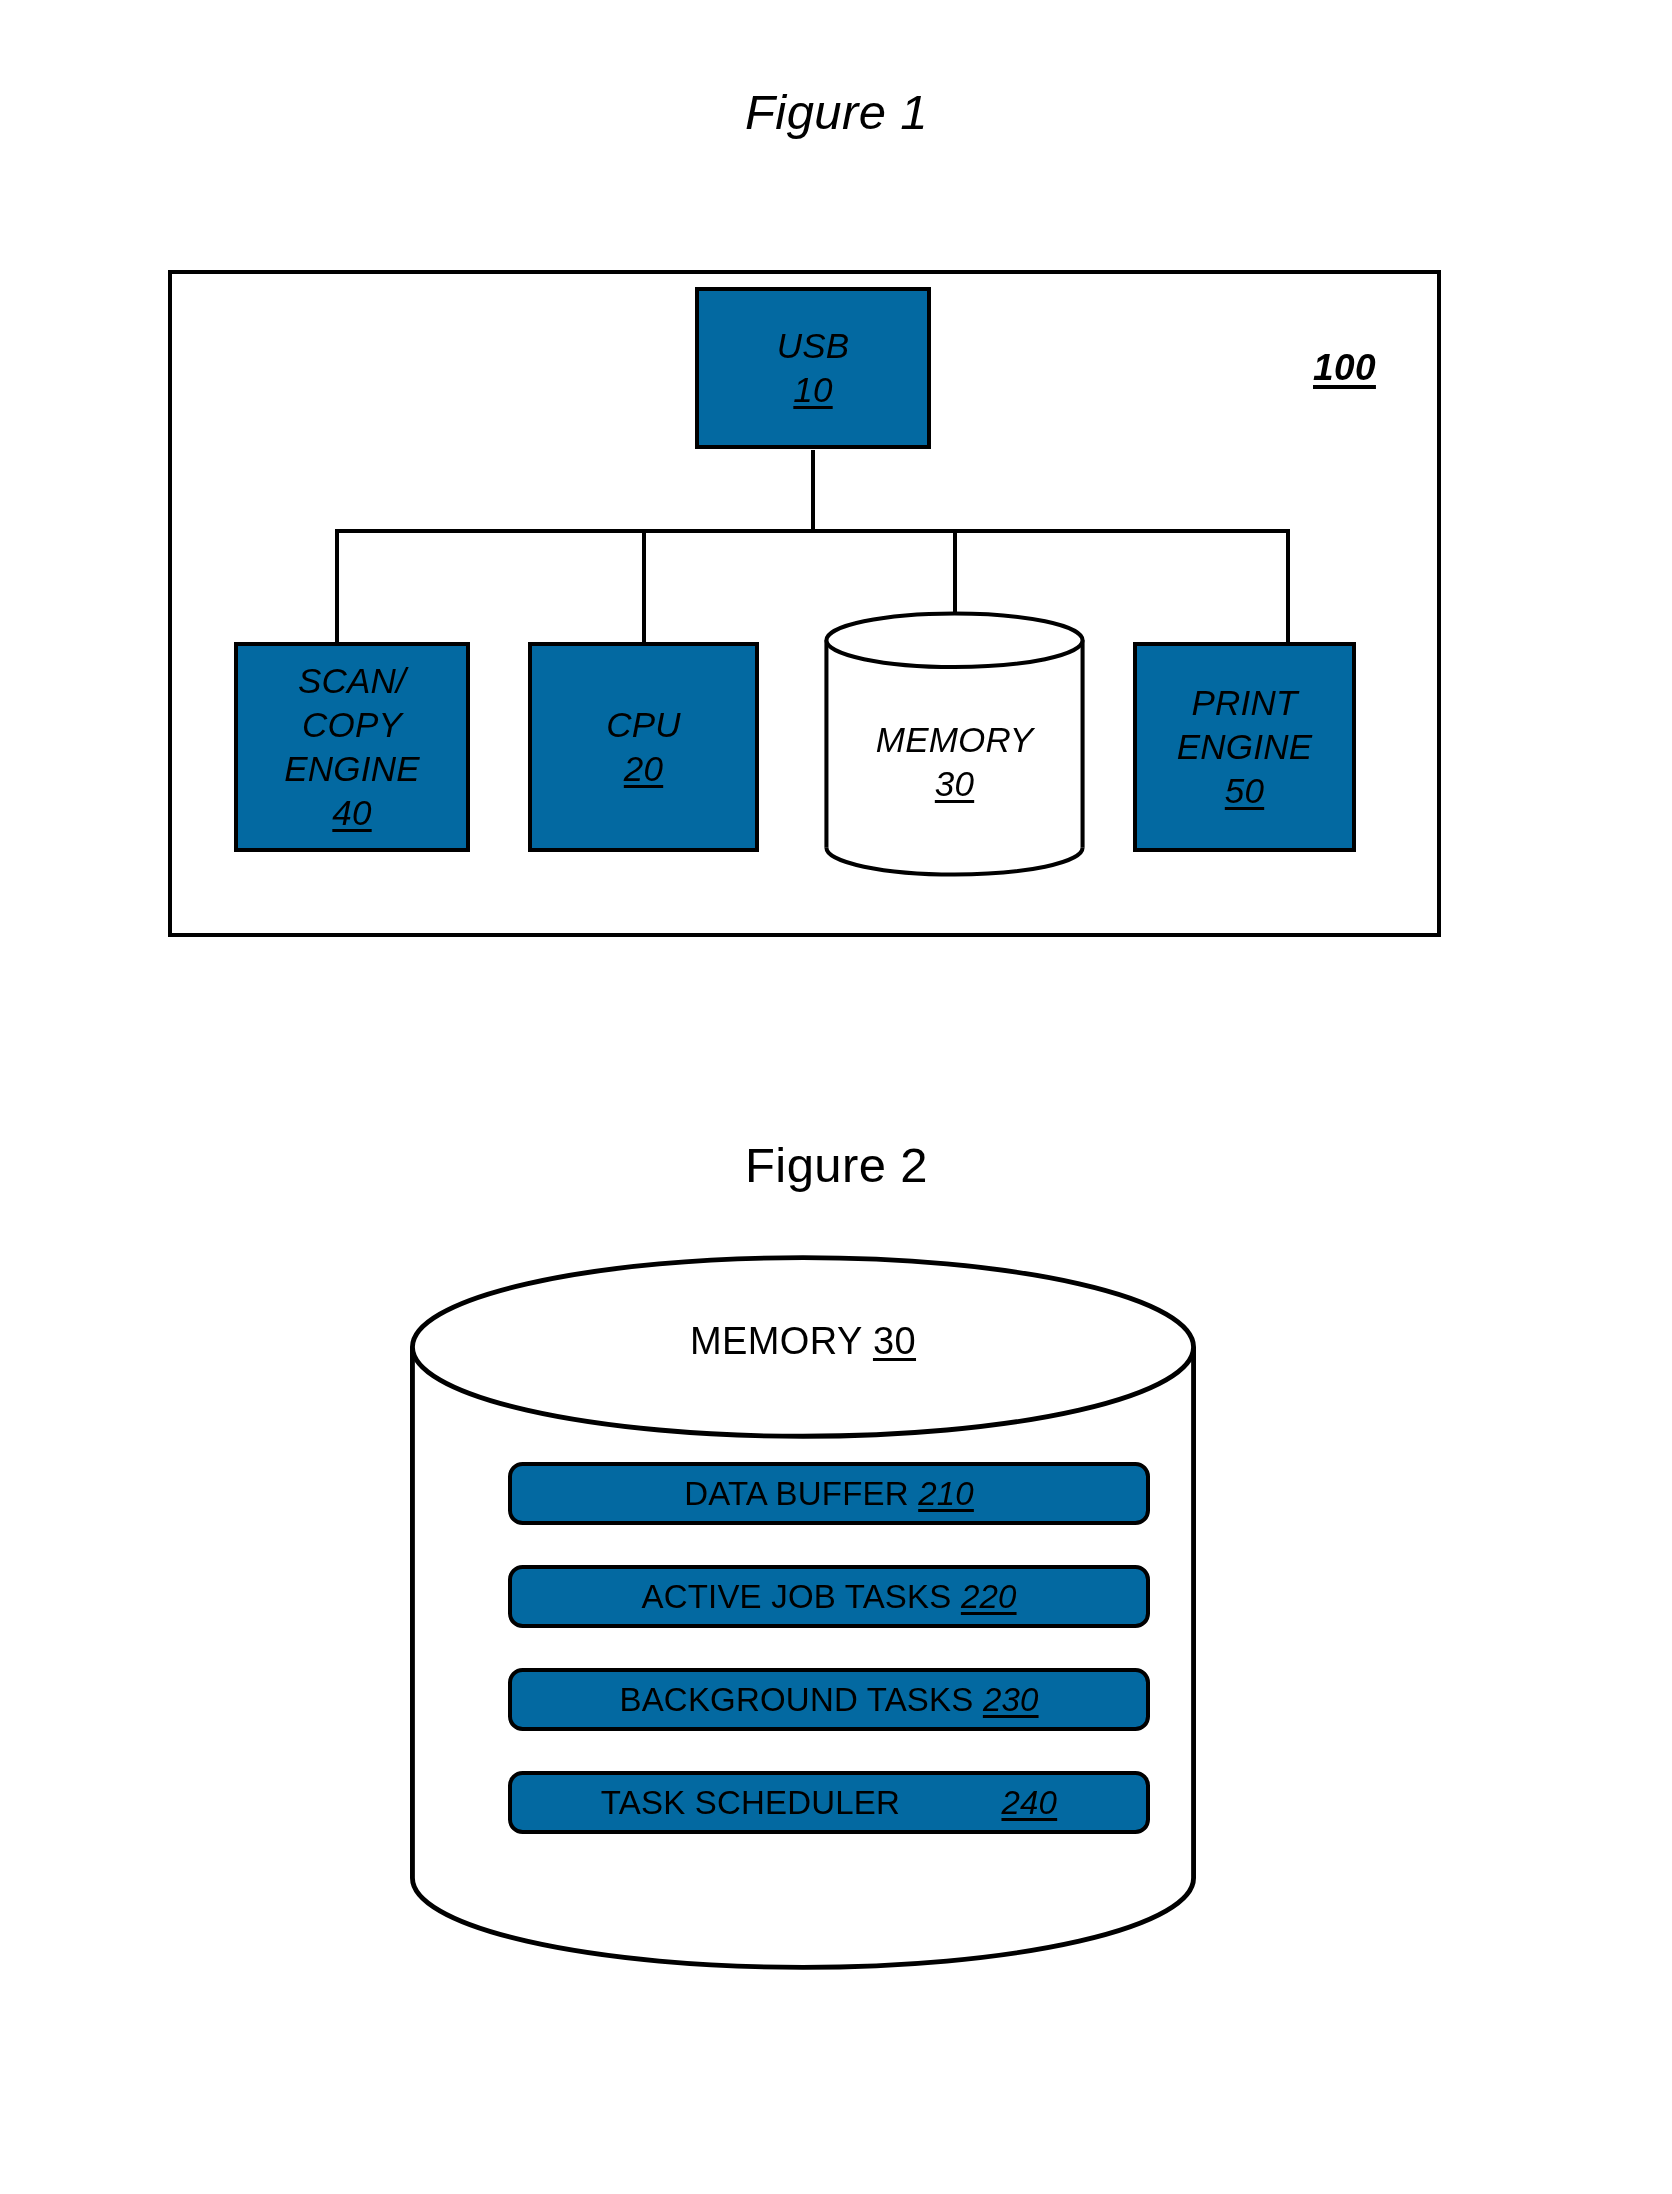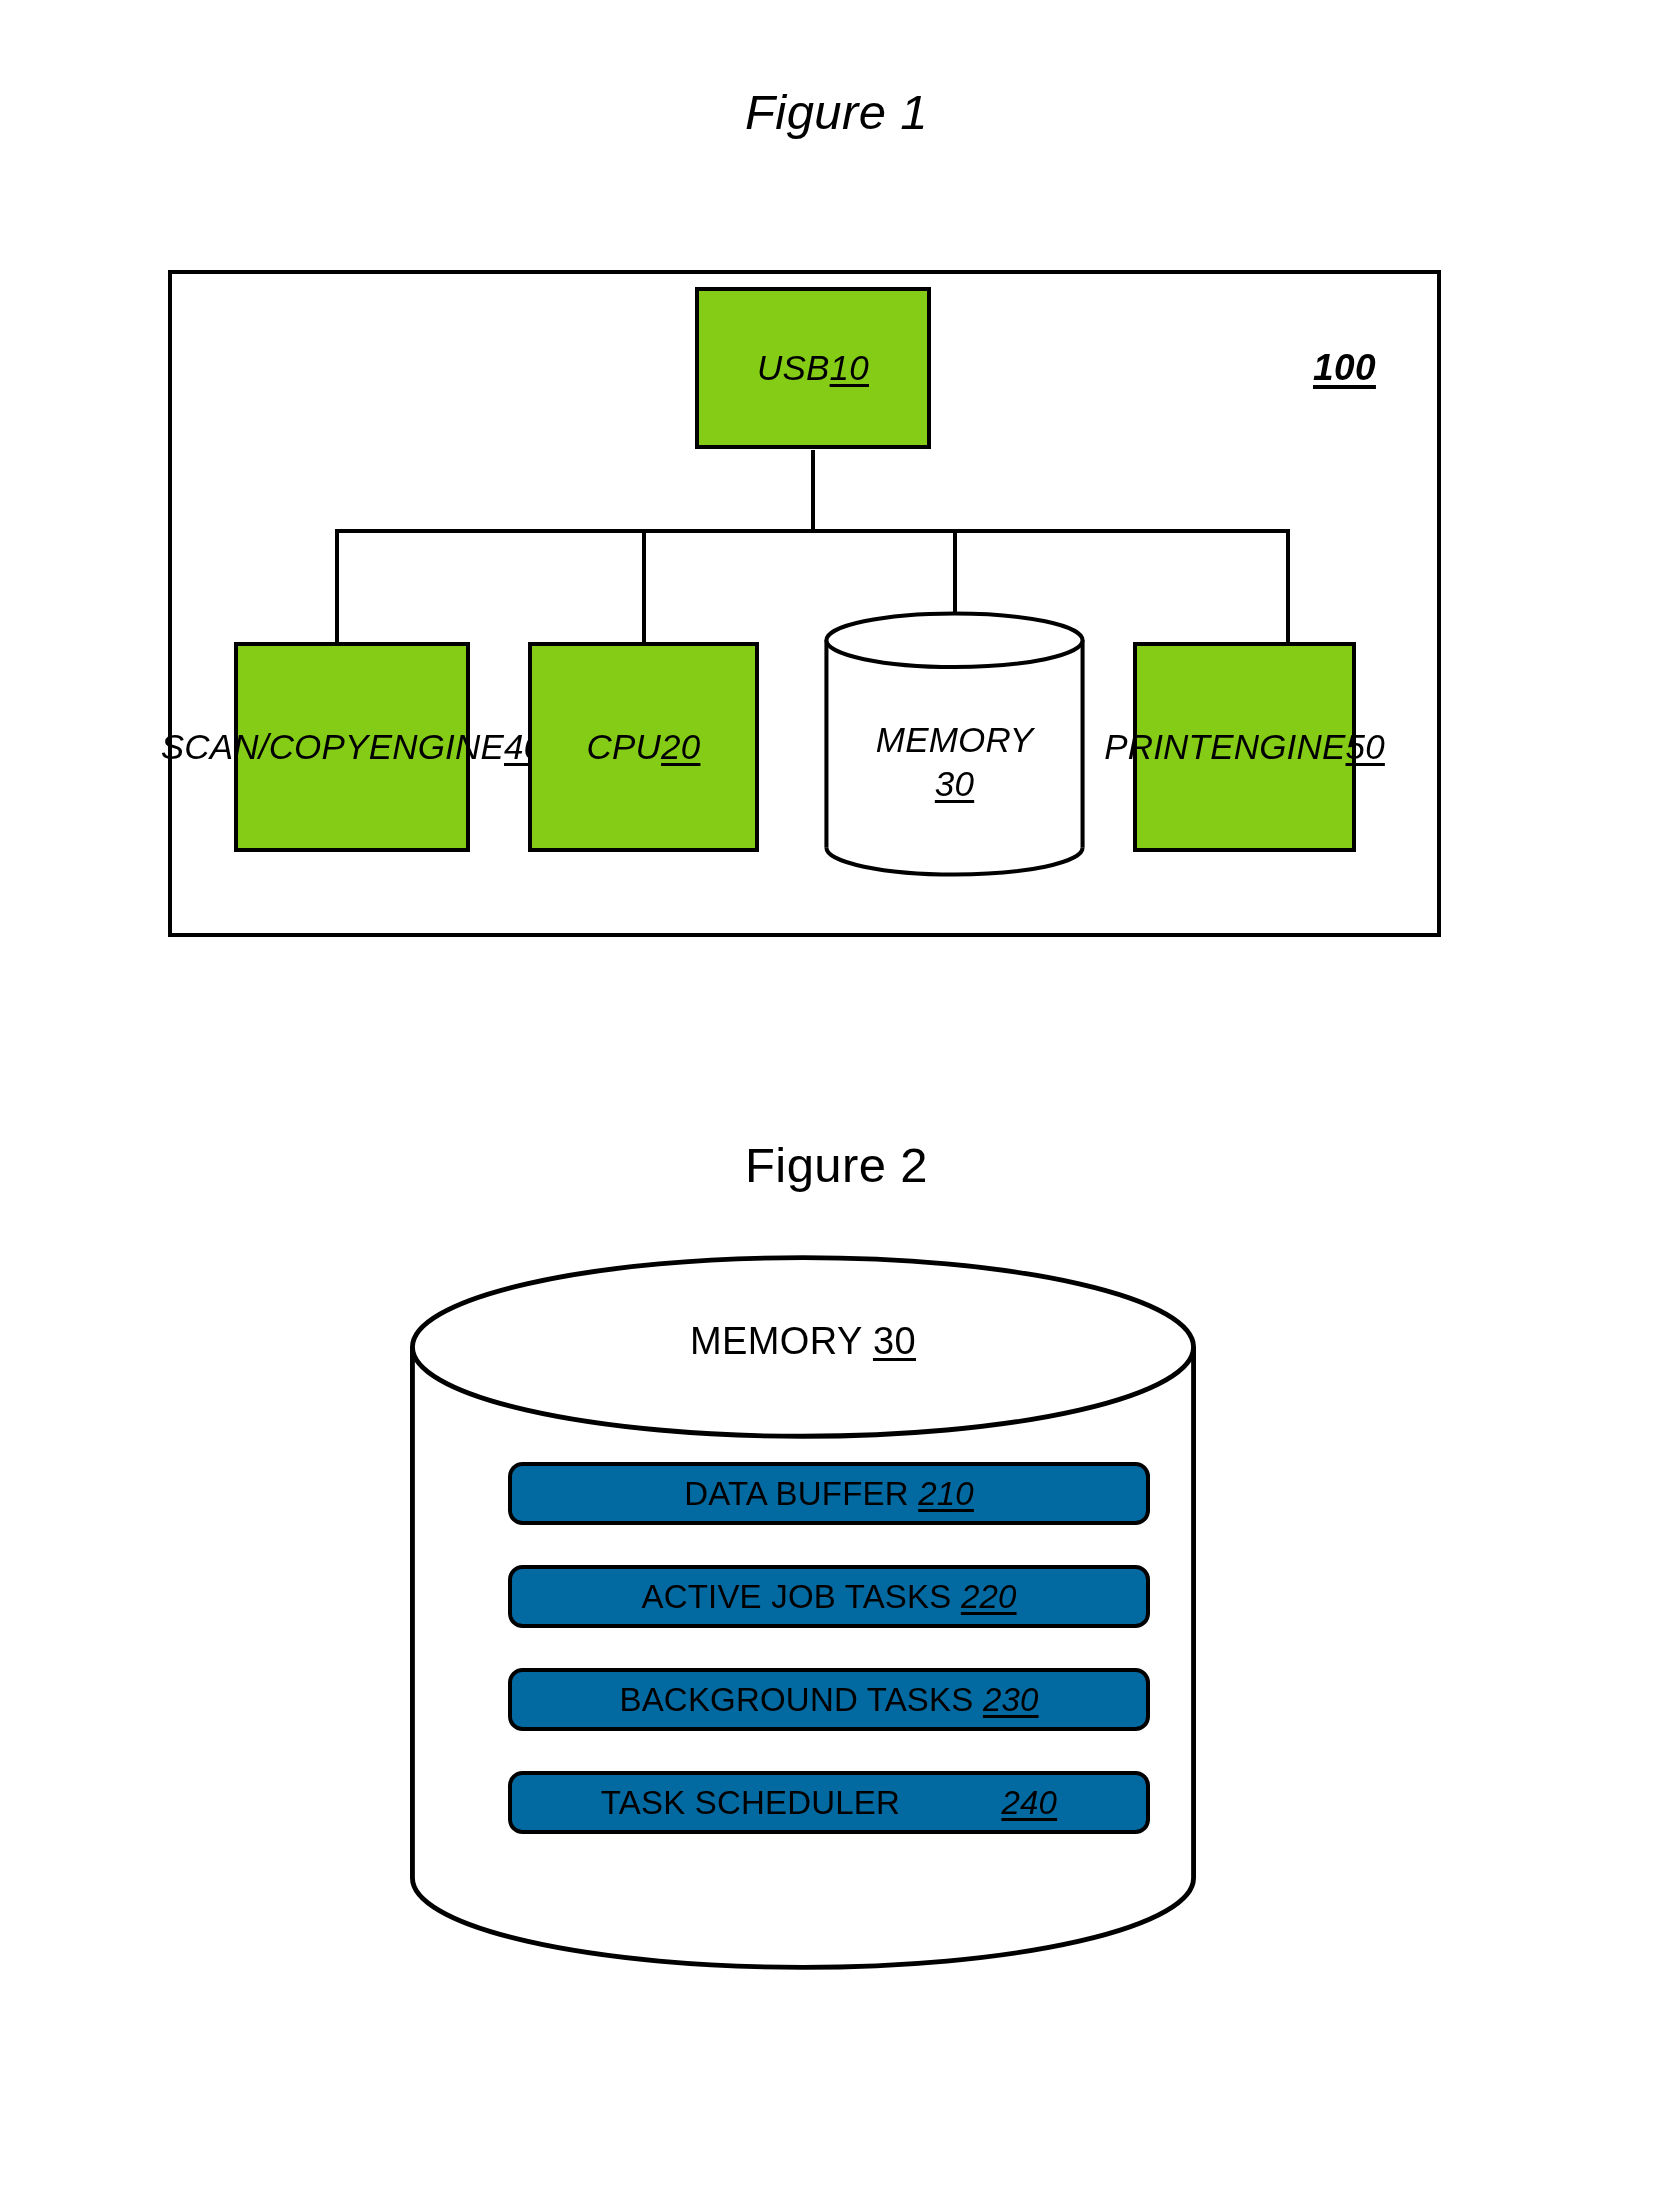--- a/index.html
+++ b/index.html
@@ -66,23 +66,23 @@
     text-underline-offset: 4.9px;
     text-decoration-thickness: 4px;
     letter-spacing: 0.4px;
     margin-top: 47px;
   }
 
   .node-box {
     position: absolute;
     border: 4px solid #000;
     box-sizing: border-box;
-    background: #84cc16;
+    background: #0369a1;
     display: flex;
-    flex-direction: row;
+    flex-direction: column;
     align-items: center;
     justify-content: center;
     text-align: center;
     font-size: 35px;
     line-height: 1.26;
     letter-spacing: 0.2px;
   }
 
   #usb-box   { left: 695px;  top: 287px;  width: 236px; height: 162px; }
   #scan-box  { left: 234px;  top: 642px;  width: 236px; height: 210px; }

